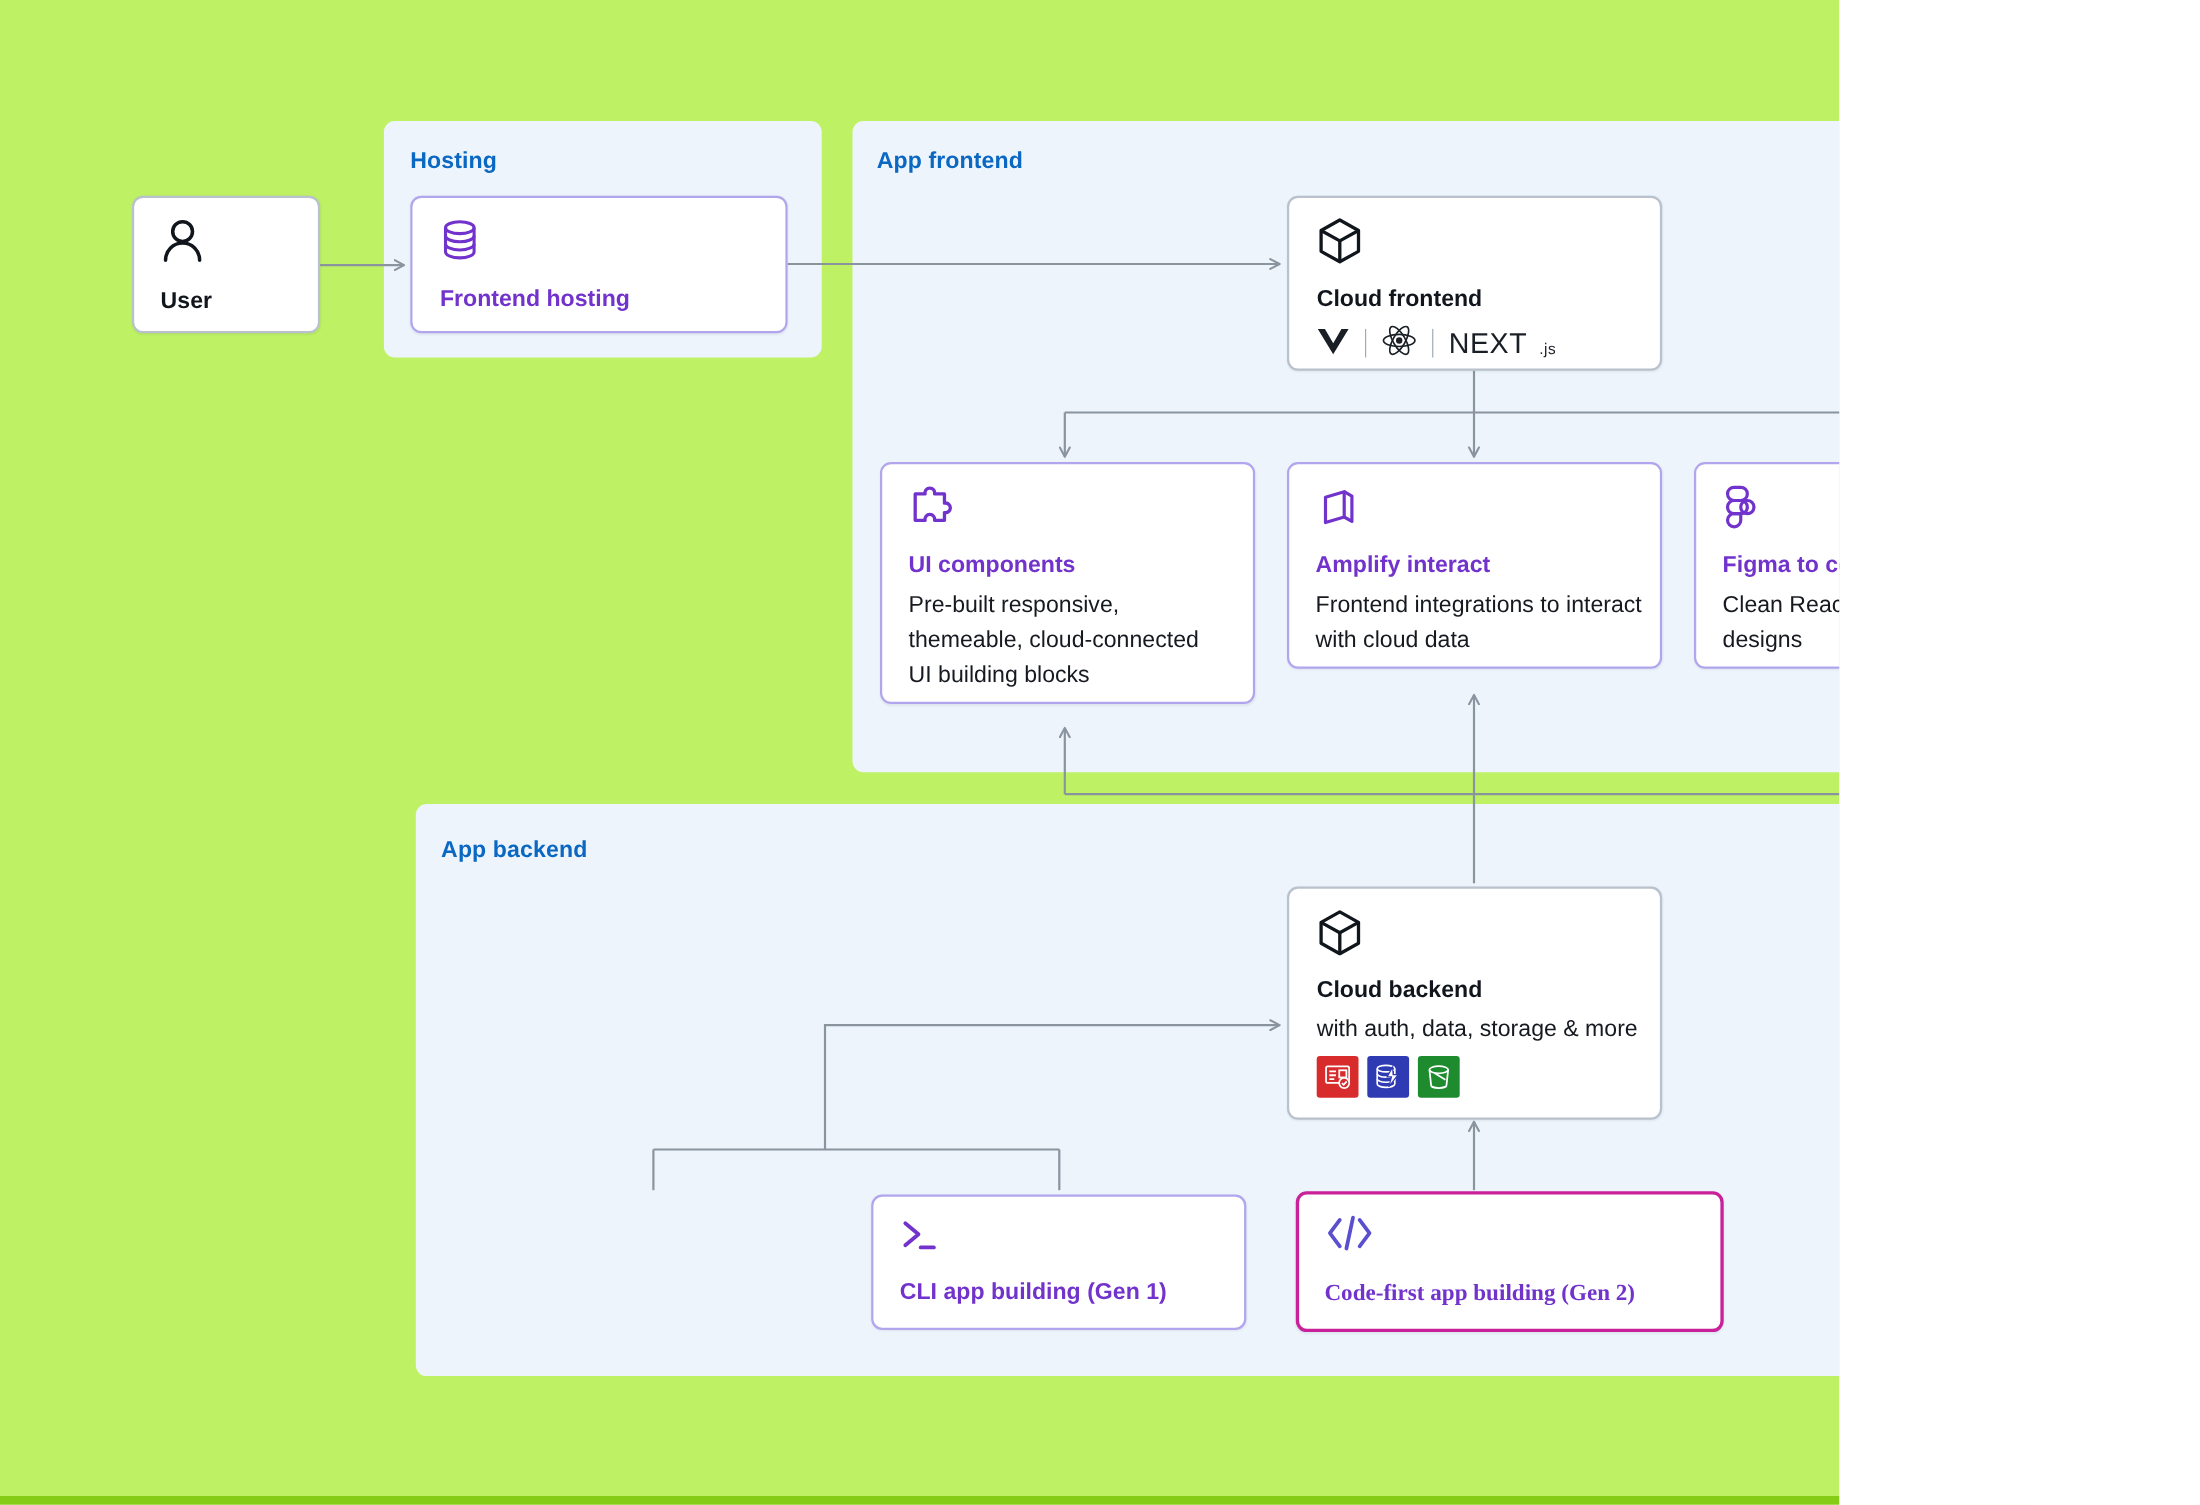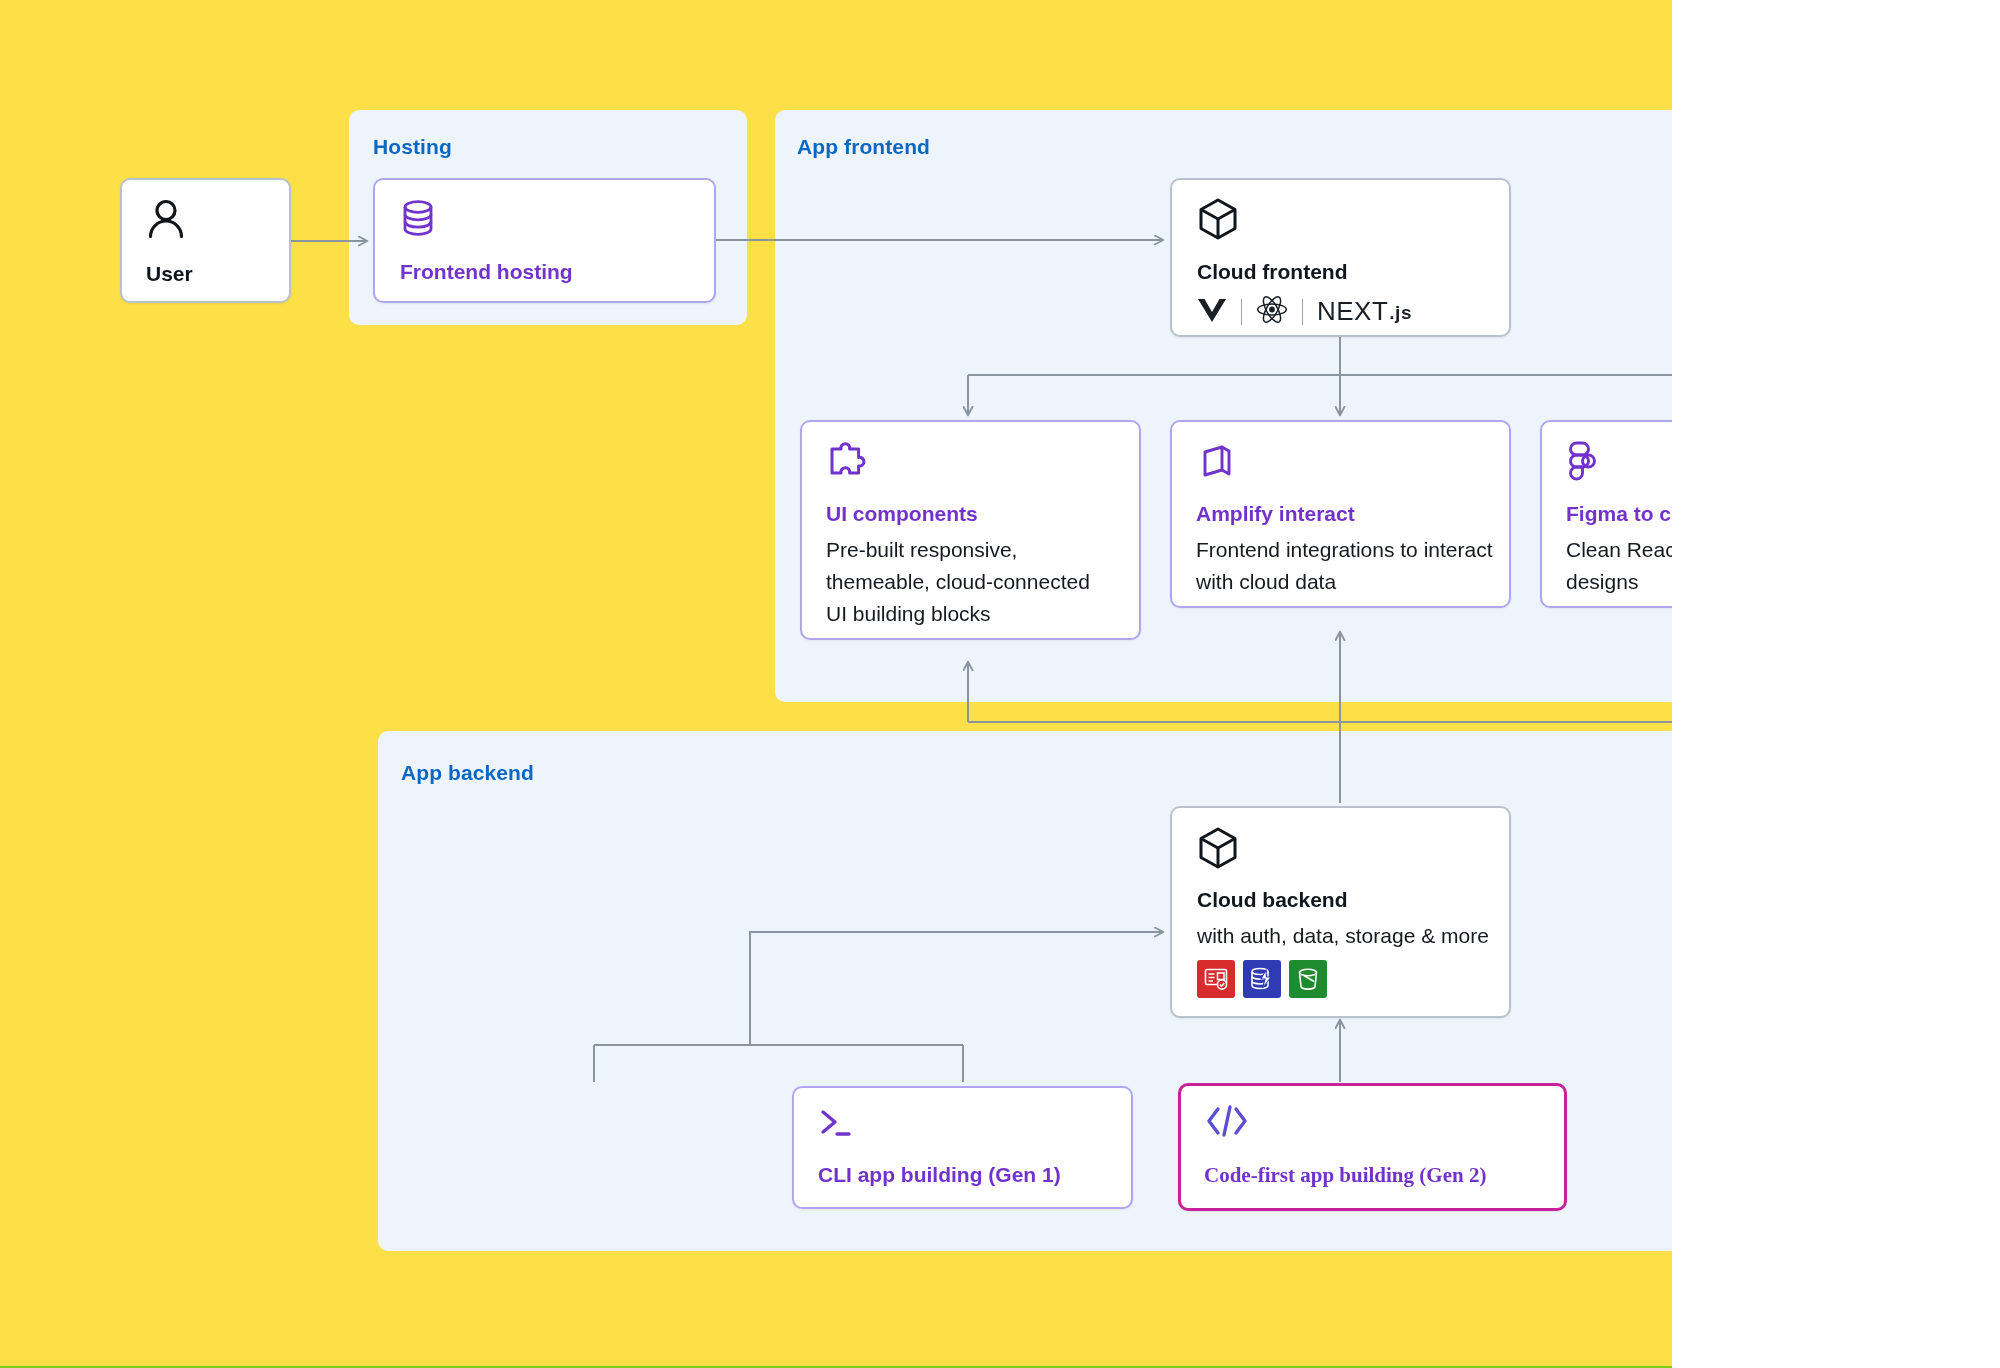--- a/index.html
+++ b/index.html
@@ -4,22 +4,22 @@
 <style>
   html, body {
     margin: 0;
     padding: 0;
     background: #ffffff;
   }
   #canvas {
     position: relative;
     width: 1672px;
     height: 1368px;
-    background: #fde047;
-    border-bottom: 2px solid #84cc16;
+    background: #bef264;
+    border-bottom: 8px solid #84cc16;
     box-sizing: border-box;
     font-family: "Liberation Sans", sans-serif;
     overflow: hidden;
   }
 
   
   .panel {
     position: absolute;
     background: #edf4fc;
     border-radius: 10px;
@@ -74,21 +74,21 @@
     width: 1px; height: 26px; background: #9aa3ad; margin: 0 14px;
   }
   .nextjs-word {
     font-family: "Liberation Sans", sans-serif;
     font-size: 26px;
     letter-spacing: .5px;
     color: #1a1f26;
     display: flex;
     align-items: flex-end;
   }
-  .nextjs-word .suffix { font-size: 19px; font-weight: bold; margin-left: 1px; padding-bottom: 3px; }
+  .nextjs-word .suffix { font-size: 14px; font-weight: normal; margin-left: 11px; padding-bottom: 3px; }
 
   
   .svc-row { position: absolute; display: flex; gap: 8px; }
   .svc {
     width: 38px; height: 38px;
     border-radius: 3px;
     display: flex; align-items: center; justify-content: center;
   }
 
   

